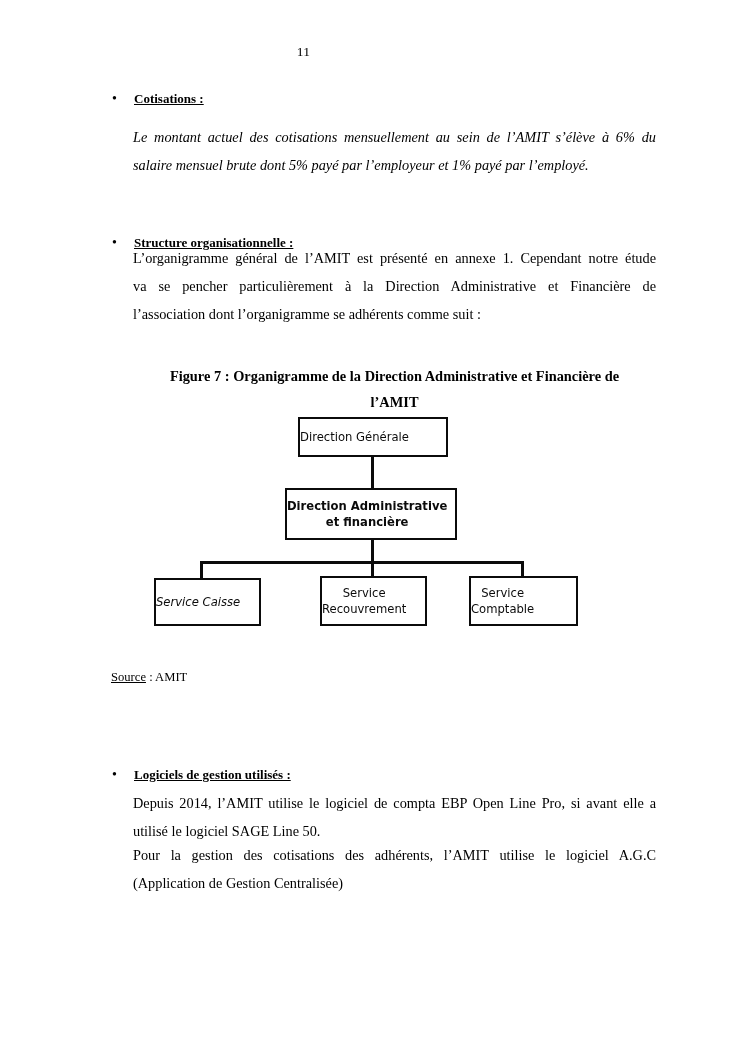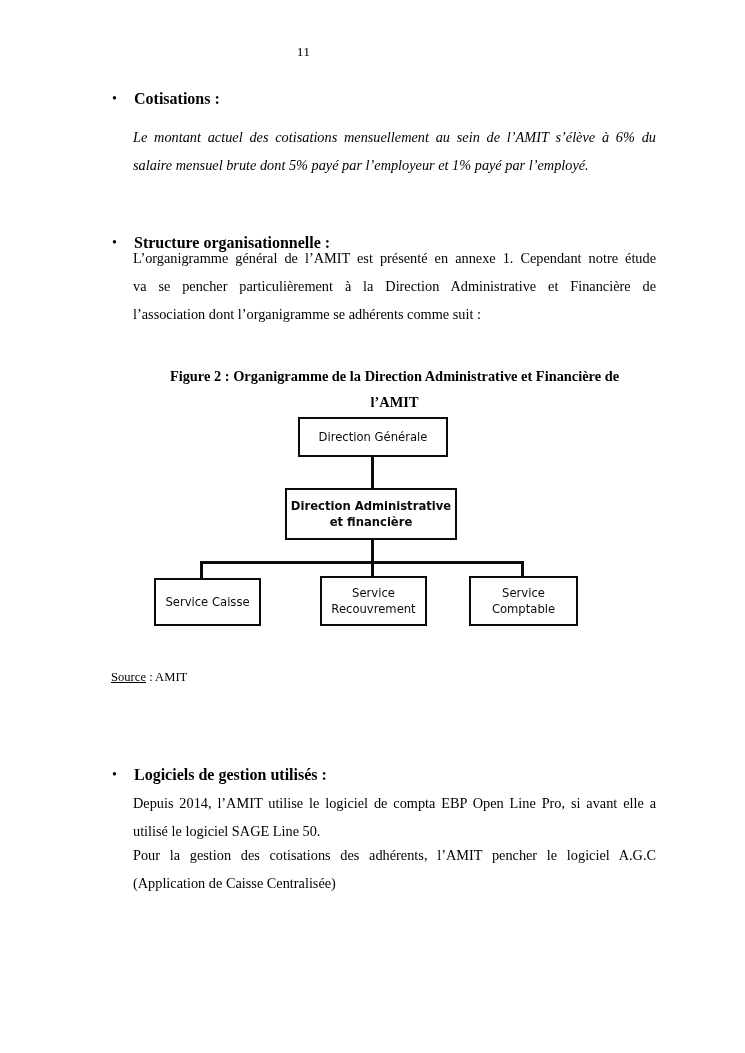--- a/index.html
+++ b/index.html
@@ -46,23 +46,24 @@
     width: 14px;
     font-size: 14px;
     line-height: 20px;
     text-align: left;
   }
   .bullet-head {
     position: absolute;
     left: 22px;
     top: 0;
     font-weight: bold;
-    font-size: 16px;
+    font-size: 13px;
     line-height: 20px;
     white-space: nowrap;
+    text-decoration: underline;
   }
 
   .para {
     position: absolute;
     font-size: 14.3px;
     line-height: 28px;
     text-align: justify;
     text-justify: inter-word;
   }
 
@@ -97,21 +98,20 @@
     height: 1053px;
     pointer-events: none;
   }
   .node {
     position: absolute;
     border: 2.6px solid #0b0b0b;
     background: #ffffff;
     box-sizing: border-box;
     display: flex;
     align-items: center;
-    justify-content: center;
     text-align: center;
     font-family: "DejaVu Sans", "Liberation Sans", sans-serif;
     font-size: 11.6px;
     line-height: 16px;
     color: #0b0b0b;
     pointer-events: auto;
   }
   .connector {
     position: absolute;
     background: #0b0b0b;
@@ -152,21 +152,21 @@
     <span class="bullet-head">Structure organisationnelle :</span>
   </div>
 
   <div class="para" style="left:133px; top:244px; width:523px;">
     <span class="jline">L’organigramme général de l’AMIT est présenté en annexe 1. Cependant notre étude</span>
     <span class="jline">va se pencher particulièrement à la Direction Administrative et Financière de</span>
     <span class="jline-end">l’association dont l’organigramme se adhérents comme suit :</span>
   </div>
 
   <div class="fig-caption" style="left:143px; top:363px; width:503px;">
-    <span style="display:block;">Figure 2 : Organigramme de la Direction Administrative et Financière de</span>
+    <span style="display:block;">Figure 7 : Organigramme de la Direction Administrative et Financière de</span>
     <span style="display:block;">l’AMIT</span>
   </div>
 
   <div class="chart">
 
     <div class="node" style="left:298px; top:417px; width:150px; height:40px;">
       <span>Direction Générale</span>
     </div>
 
     <div class="connector" style="left:371px; top:457px; width:3.2px; height:31px;"></div>
@@ -181,21 +181,21 @@
     <div class="connector" style="left:371px; top:540px; width:3.2px; height:24px;"></div>
 
     <div class="connector" style="left:200px; top:561px; width:324px; height:3.0px;"></div>
 
     <div class="connector" style="left:200px; top:561px; width:3.0px; height:18px;"></div>
 
     <div class="connector" style="left:371px; top:561px; width:3.2px; height:16px;"></div>
 
     <div class="connector" style="left:521px; top:561px; width:3.0px; height:18px;"></div>
 
-    <div class="node" style="left:154px; top:578px; width:107px; height:48px;">
+    <div class="node" style="left:154px; top:578px; width:107px; height:48px;font-style:italic;">
       <span>Service Caisse</span>
     </div>
 
     <div class="node" style="left:320px; top:576px; width:107px; height:50px;">
       <span style="display:block;">
         <span style="display:block;">Service</span>
         <span style="display:block;">Recouvrement</span>
       </span>
     </div>
 
@@ -215,17 +215,17 @@
     <span class="bullet-dot">•</span>
     <span class="bullet-head">Logiciels de gestion utilisés :</span>
   </div>
 
   <div class="para" style="left:133px; top:789px; width:523px;font-family:Liberation Serif, serif;">
     <span class="jline">Depuis 2014, l’AMIT utilise le logiciel de compta EBP Open Line Pro, si avant elle a</span>
     <span class="jline-end">utilisé le logiciel SAGE Line 50.</span>
   </div>
 
   <div class="para" style="left:133px; top:841px; width:523px;">
-    <span class="jline">Pour la gestion des cotisations des adhérents, l’AMIT pencher le logiciel A.G.C</span>
-    <span class="jline-end">(Application de Caisse Centralisée)</span>
+    <span class="jline">Pour la gestion des cotisations des adhérents, l’AMIT utilise le logiciel A.G.C</span>
+    <span class="jline-end">(Application de Gestion Centralisée)</span>
   </div>
 
 </div>
 
 </body></html>

